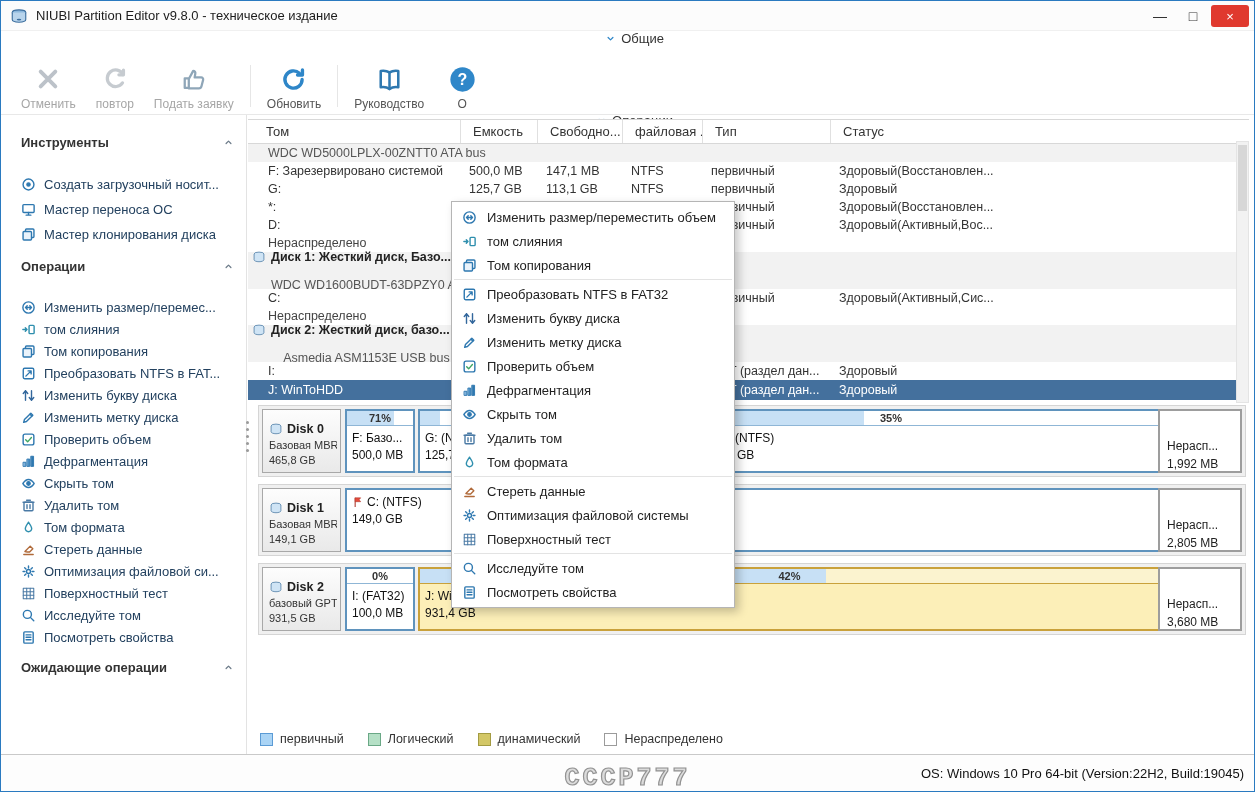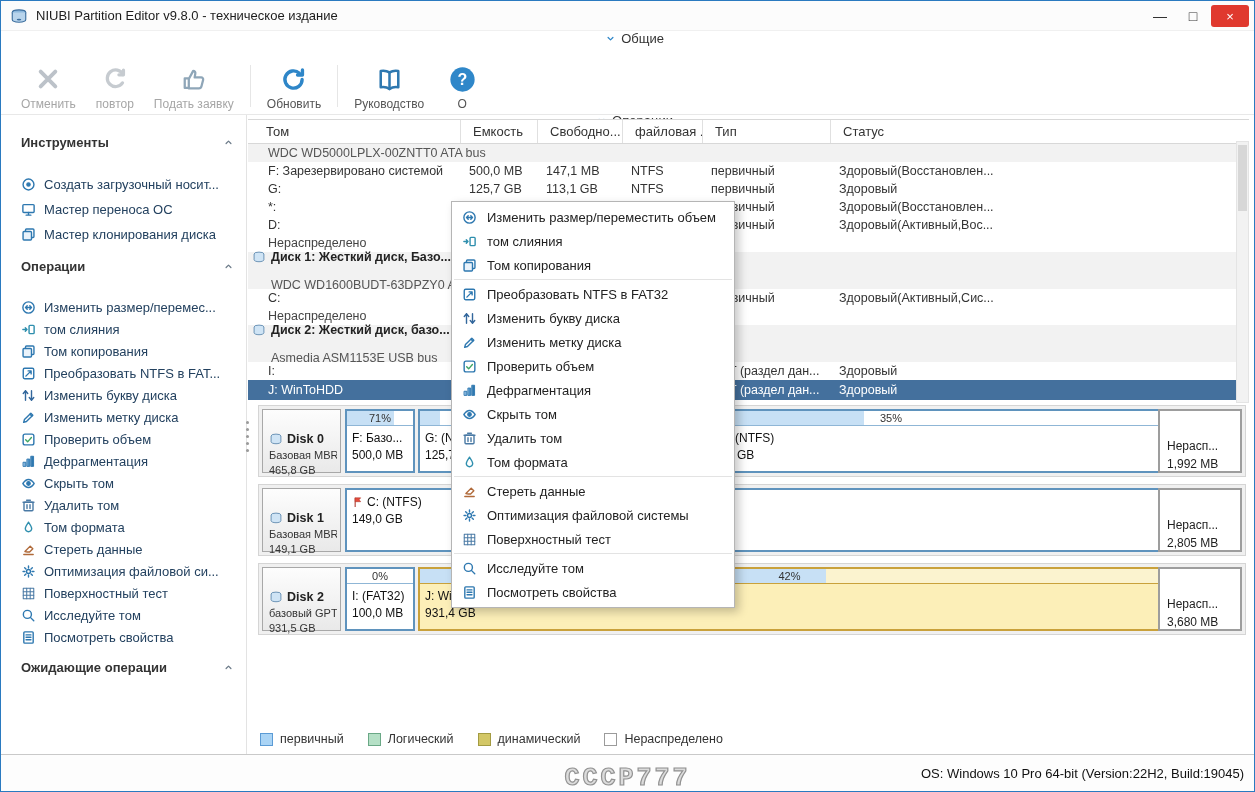--- a/index.html
+++ b/index.html
@@ -46,42 +46,42 @@
   .th:last-child{border-right:none;}
   .trow{height:18px;}
   .trow.vol{display:grid;grid-template-columns:213px 77px 85px 80px 128px auto;align-items:center;}
   .cell{font-size:12.5px;color:#333;padding-left:8px;white-space:nowrap;overflow:hidden;}
   .c-vol{padding-left:20px;}
   .trow.disk-sub,.trow.unalloc-row{display:flex;align-items:center;}
   .trow.disk-sub{background:#f2f2f2;}
   .trow.disk-sub .span-all{font-size:12.5px;color:#555;padding-left:20px;white-space:nowrap;}
   .trow.unalloc-row .span-all{font-size:12.5px;color:#444;padding-left:20px;}
   .trow.disk-head{height:37px;background:#f2f2f2;display:flex;align-items:center;padding-left:4px;}
-  .dh-wrap{display:flex;flex-direction:column;gap:14px;}
+  .dh-wrap{display:flex;flex-direction:column;gap:14px;text-align:right;}
   .dh-title-line{display:flex;gap:5px;align-items:center;}
   .dh-title{font-weight:bold;font-size:12.5px;color:#222;white-space:nowrap;}
   .dh-sub{font-size:12.5px;color:#555;padding-left:19px;white-space:nowrap;}
   .trow.vol.selected{background:#44709d;height:20px;}
   .trow.vol.selected .cell{color:#fff;}
 
   .vscroll{position:absolute;right:5px;top:140px;width:13px;height:262px;background:#f2f2f2;border:1px solid #e4e4e4;z-index:5;}
   .vthumb{position:absolute;left:1px;right:1px;top:3px;height:66px;background:#d7d7d7;}
 
   
   .disk-area{position:absolute;left:247px;top:404px;right:5px;}
   .disk-row{position:relative;height:72px;margin:0 3px 7px 10px;background:#f0f0f0;border:1px solid #d5d5d5;}
-  .disk-info{position:absolute;left:3px;top:3px;bottom:3px;width:79px;background:linear-gradient(180deg,#fdfdfd,#e9e9e9);border:1px solid #a8a8a8;padding:22px 3px 0 6px;}
+  .disk-info{position:absolute;left:3px;top:3px;bottom:3px;width:79px;background:linear-gradient(180deg,#fdfdfd,#e9e9e9);border:1px solid #a8a8a8;padding:12px 3px 0 6px;}
   .di-line1{display:flex;align-items:center;gap:4px;}
   .di-name{font-weight:bold;font-size:12.5px;color:#222;}
   .di-sub{font-size:11px;color:#333;margin-top:3px;white-space:nowrap;overflow:hidden;}
   .parts{position:absolute;left:86px;right:84px;top:3px;bottom:3px;display:flex;gap:3px;}
   .part{position:relative;background:#fff;border:2px solid #5f93bd;overflow:hidden;}
   .pbar{position:relative;height:15px;border-bottom:1px solid #8fb6d6;background:#fff;}
   .pfill{position:absolute;left:0;top:0;bottom:0;background:#c7e0f5;}
-  .ppct{position:absolute;left:0;right:0;top:0;text-align:center;font-size:11px;line-height:14px;color:#333;}
+  .ppct{position:absolute;left:0;right:0;top:0;text-align:center;font-size:11px;line-height:14px;color:#333;font-weight:bold;}
   .plabel{display:flex;align-items:center;gap:3px;font-size:12px;color:#111;margin:5px 0 0 5px;white-space:nowrap;}
   .psize{font-size:12px;color:#111;margin:3px 0 0 5px;white-space:nowrap;}
   .part.sel{background:#fcefb8;border-color:#c9a13b;}
   .part.sel .pbar{background:#fbf3cf;border-bottom-color:#c9a13b;}
   .part.peek .plabel{margin-left:112px;}
   .part.peek .psize{margin-left:114px;}
   .unalloc-box{position:absolute;right:3px;top:3px;bottom:3px;width:84px;background:#fff;border:2px solid #9d9d9d;padding:28px 0 0 7px;font-size:12px;color:#222;}
   .unalloc-box div{margin-bottom:4px;white-space:nowrap;}
 
   

